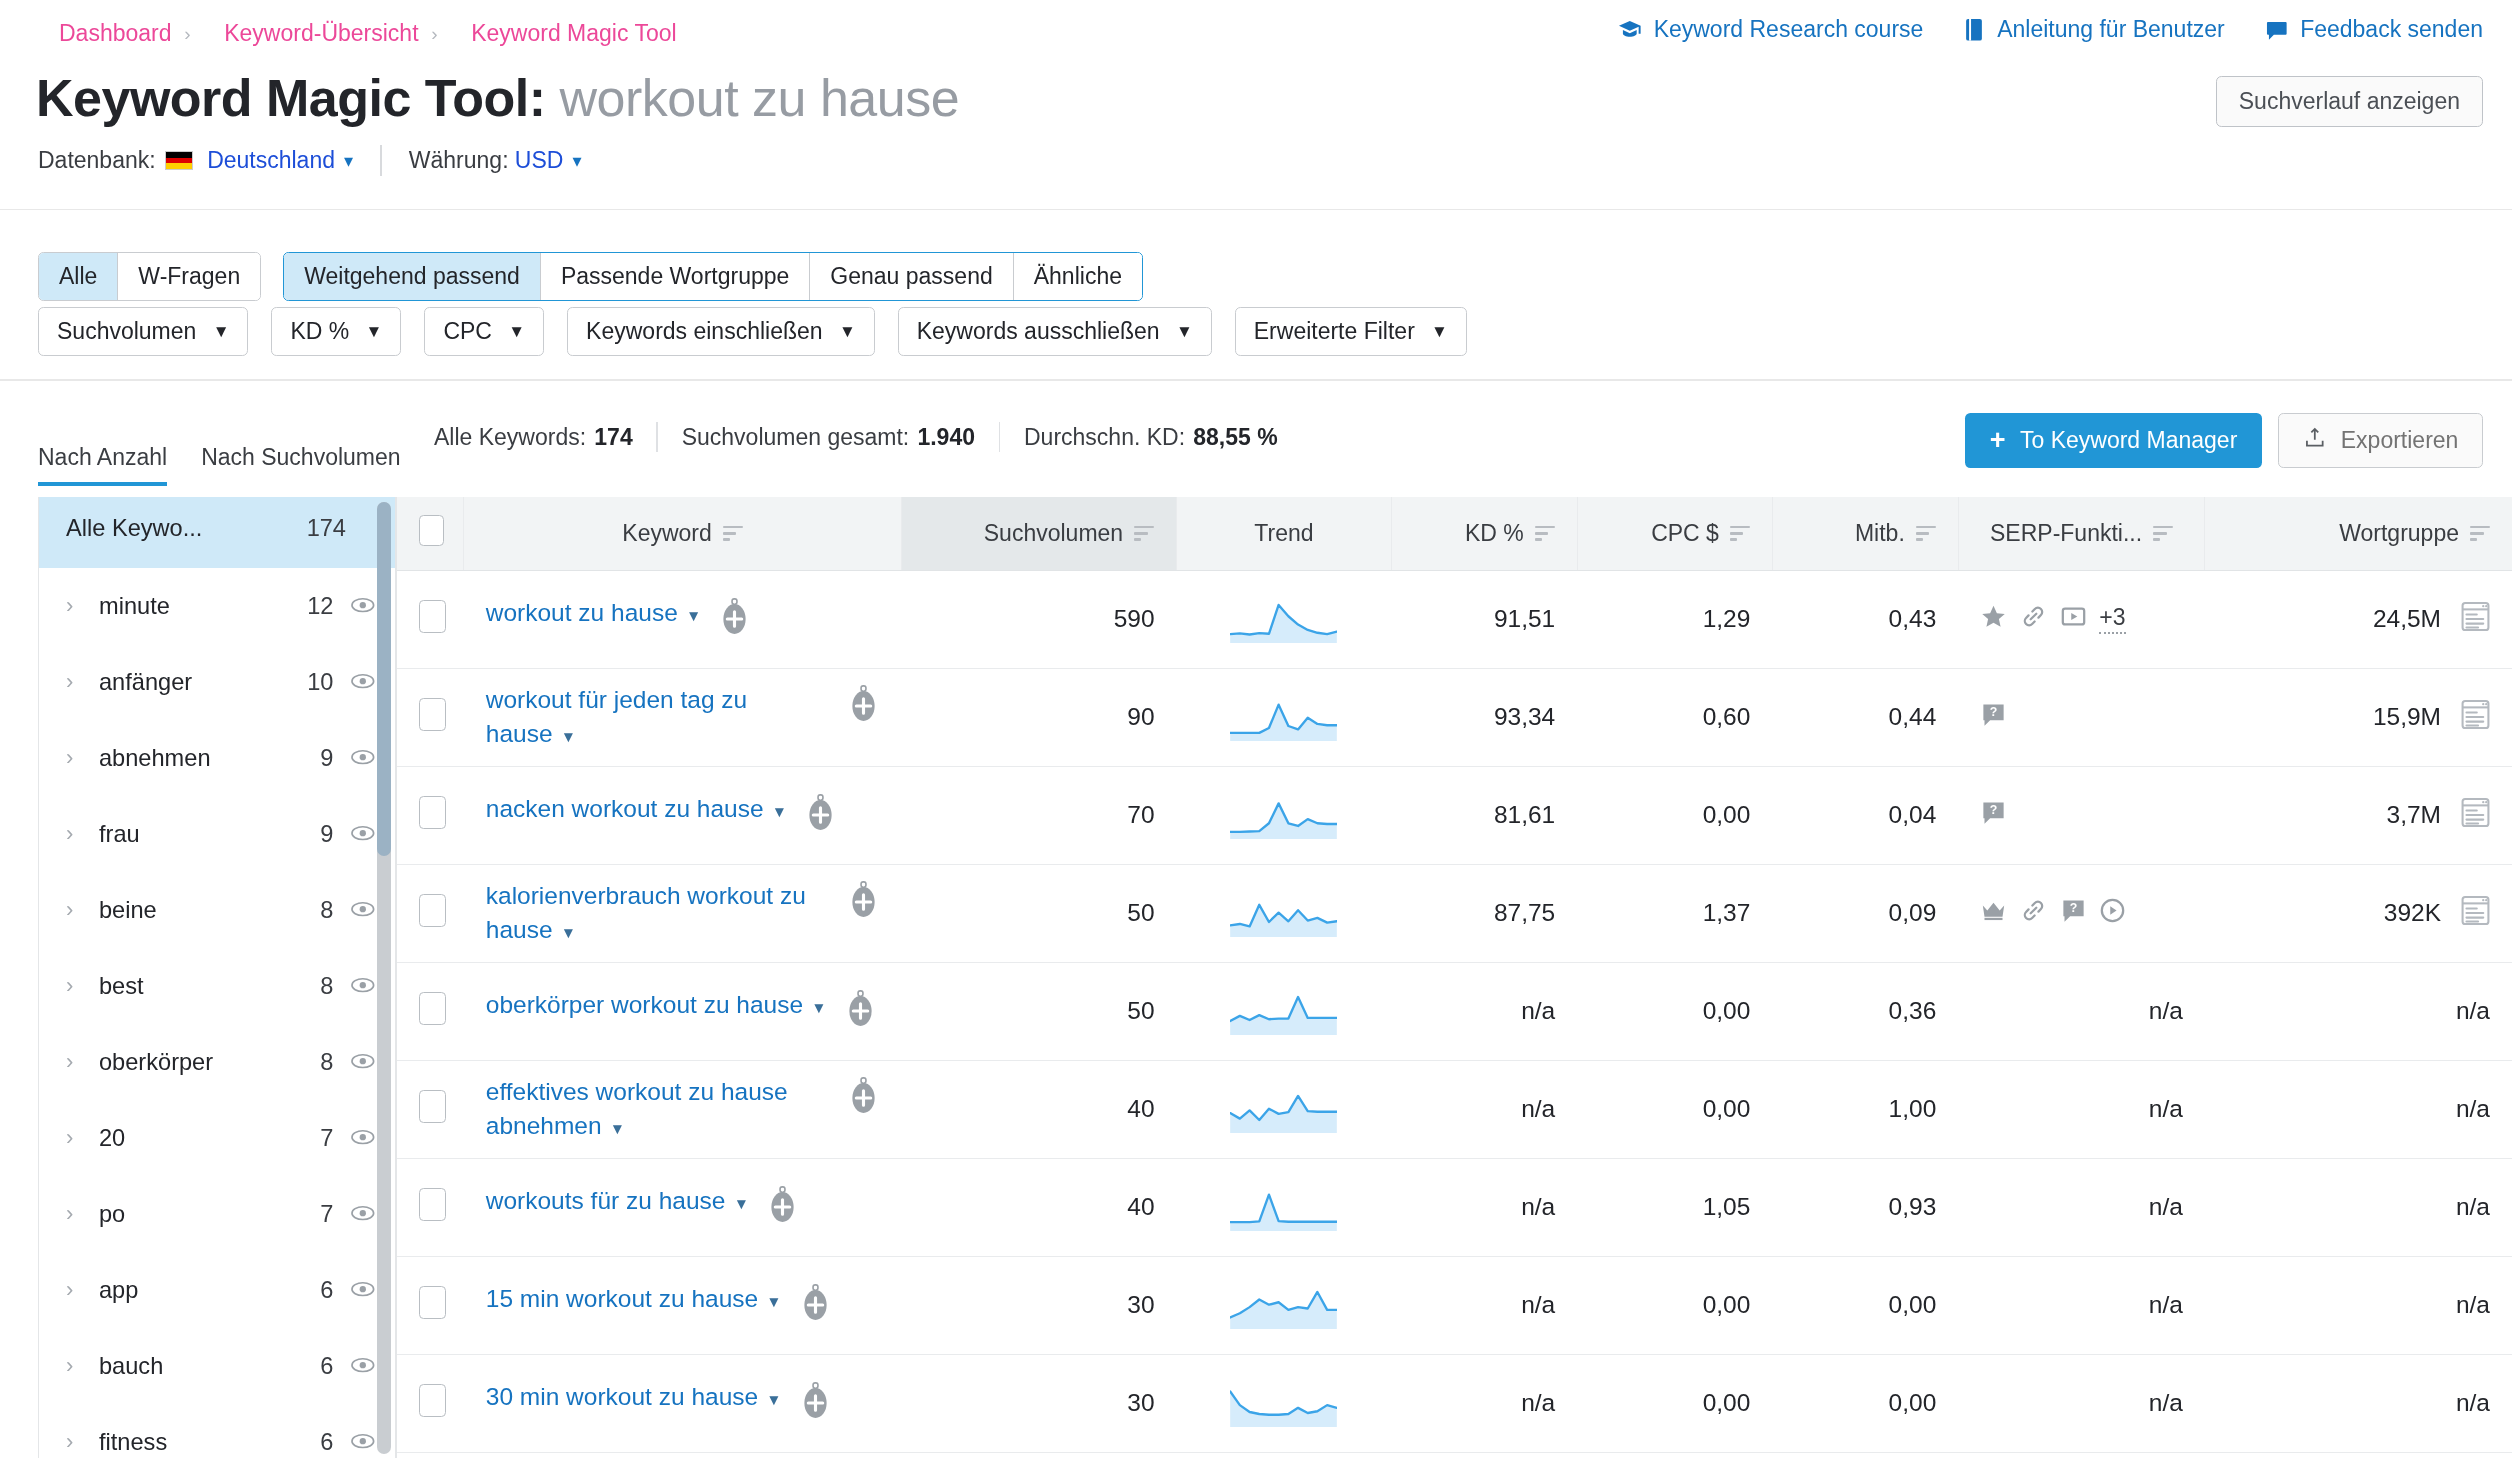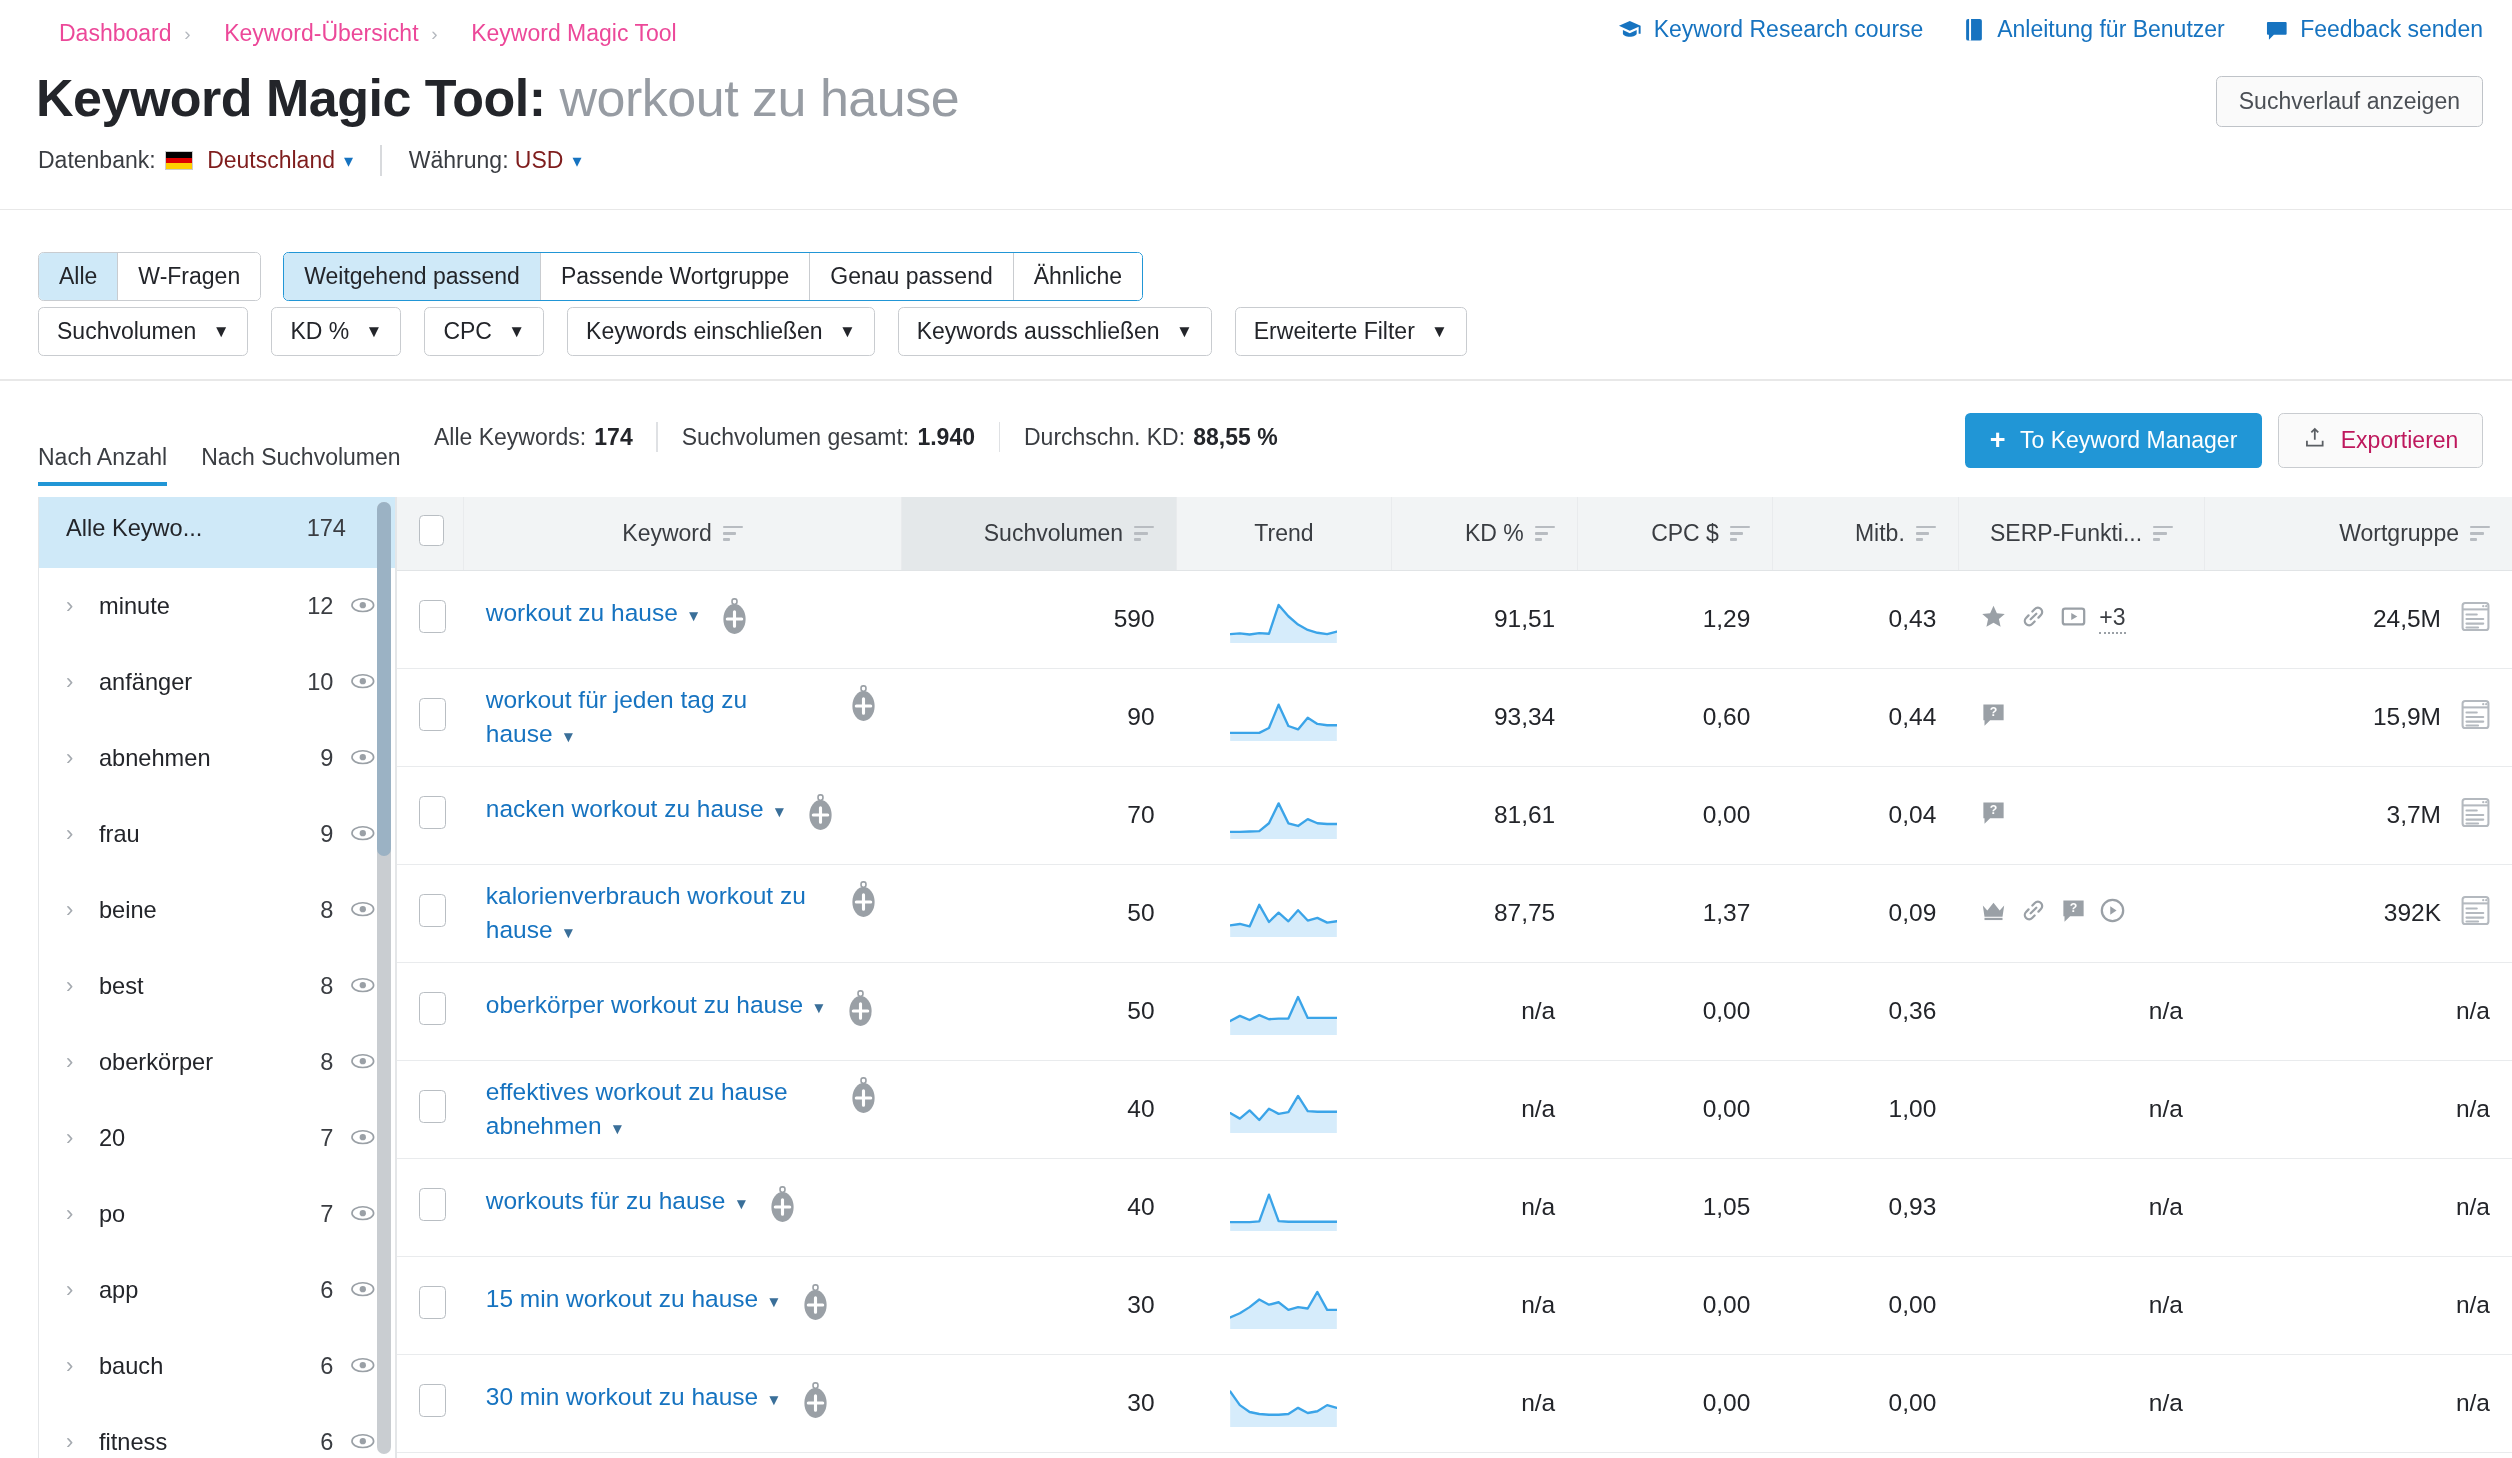--- a/index.html
+++ b/index.html
@@ -28,21 +28,21 @@
 
   .hist-btn {
     position:absolute; right:29px; top:76px;
     border:1.8px solid #bfc3c8; background:#fafafa; border-radius:5.4px;
     padding:11px 22px; font-size:23px; color:#4b4f55; cursor:pointer;
     font-family: inherit;
   }
 
   .meta-row { position:absolute; left:38px; top:145px; display:flex; align-items:center; font-size:23px; color:#3a3d42; }
   .meta-row .lbl { color:#3a3d42; }
-  .meta-row .lnk { color:#7f1d1d; margin-left:6.3px; cursor:pointer; }
+  .meta-row .lnk { color:#1d4ed8; margin-left:6.3px; cursor:pointer; }
   .flag { display:inline-block; width:28px; height:19px; margin:0 8.2px 0 9px; vertical-align:-2.7px; border:0.9px solid #ccc;
           background: linear-gradient(to bottom, #000 0 33.3%, #dd0000 33.3% 66.6%, #ffce00 66.6% 100%); }
   .caret { display:inline-block; margin-left:9px; color:#1673c0; font-size:18px; }
   .vsep { display:inline-block; width:1.8px; height:31px; background:#d8dadd; margin:0 27px; }
   .tabgroup { position:absolute; left:38px; top:252px; display:flex; }
   .seg { display:flex; border:1.8px solid #c9ccd0; border-radius:5.4px; overflow:hidden; margin-right:22px; }
   .seg .segbtn {
     font-size:23px; padding:10px 20px; background:#fff; color:#23252a; cursor:pointer;
     border-right:1.8px solid #c9ccd0; white-space:nowrap; font-family:inherit;
   }
@@ -72,21 +72,21 @@
   .summary .ssep { width:1.8px; height:30px; background:#dfe1e4; margin:0 23.6px; }
 
   .actions { position:absolute; right:29px; top:34px; display:flex; gap:16.3px; }
   .btn-primary {
     background:#2196d6; color:#fff; border:none; border-radius:5.4px;
     font-size:23px; padding:13.6px 24.5px; display:flex; align-items:center; gap:14.5px; cursor:pointer;
     font-family:inherit;
   }
   .btn-primary .plus { font-size:27px; line-height:1; font-weight:700; }
   .btn-ghost {
-    background:#fafafa; color:#be185d; border:1.8px solid #c9ccd0; border-radius:5.4px;
+    background:#fafafa; color:#737373; border:1.8px solid #c9ccd0; border-radius:5.4px;
     font-size:23px; padding:11.8px 23.6px; display:flex; align-items:center; gap:14.5px; cursor:pointer;
     font-family:inherit;
   }
 
   
   .body { position:absolute; left:0; top:497px; right:0; bottom:0; display:flex; }
 
   .sidebar { width:397px; position:relative; border-right:1.8px solid #e4e6e8; }
   .sb-inner { position:absolute; left:38px; top:0; right:0; bottom:0; border-left:1.8px solid #e4e6e8; border-right:1.8px solid #e4e6e8; }
   .sb-head {

